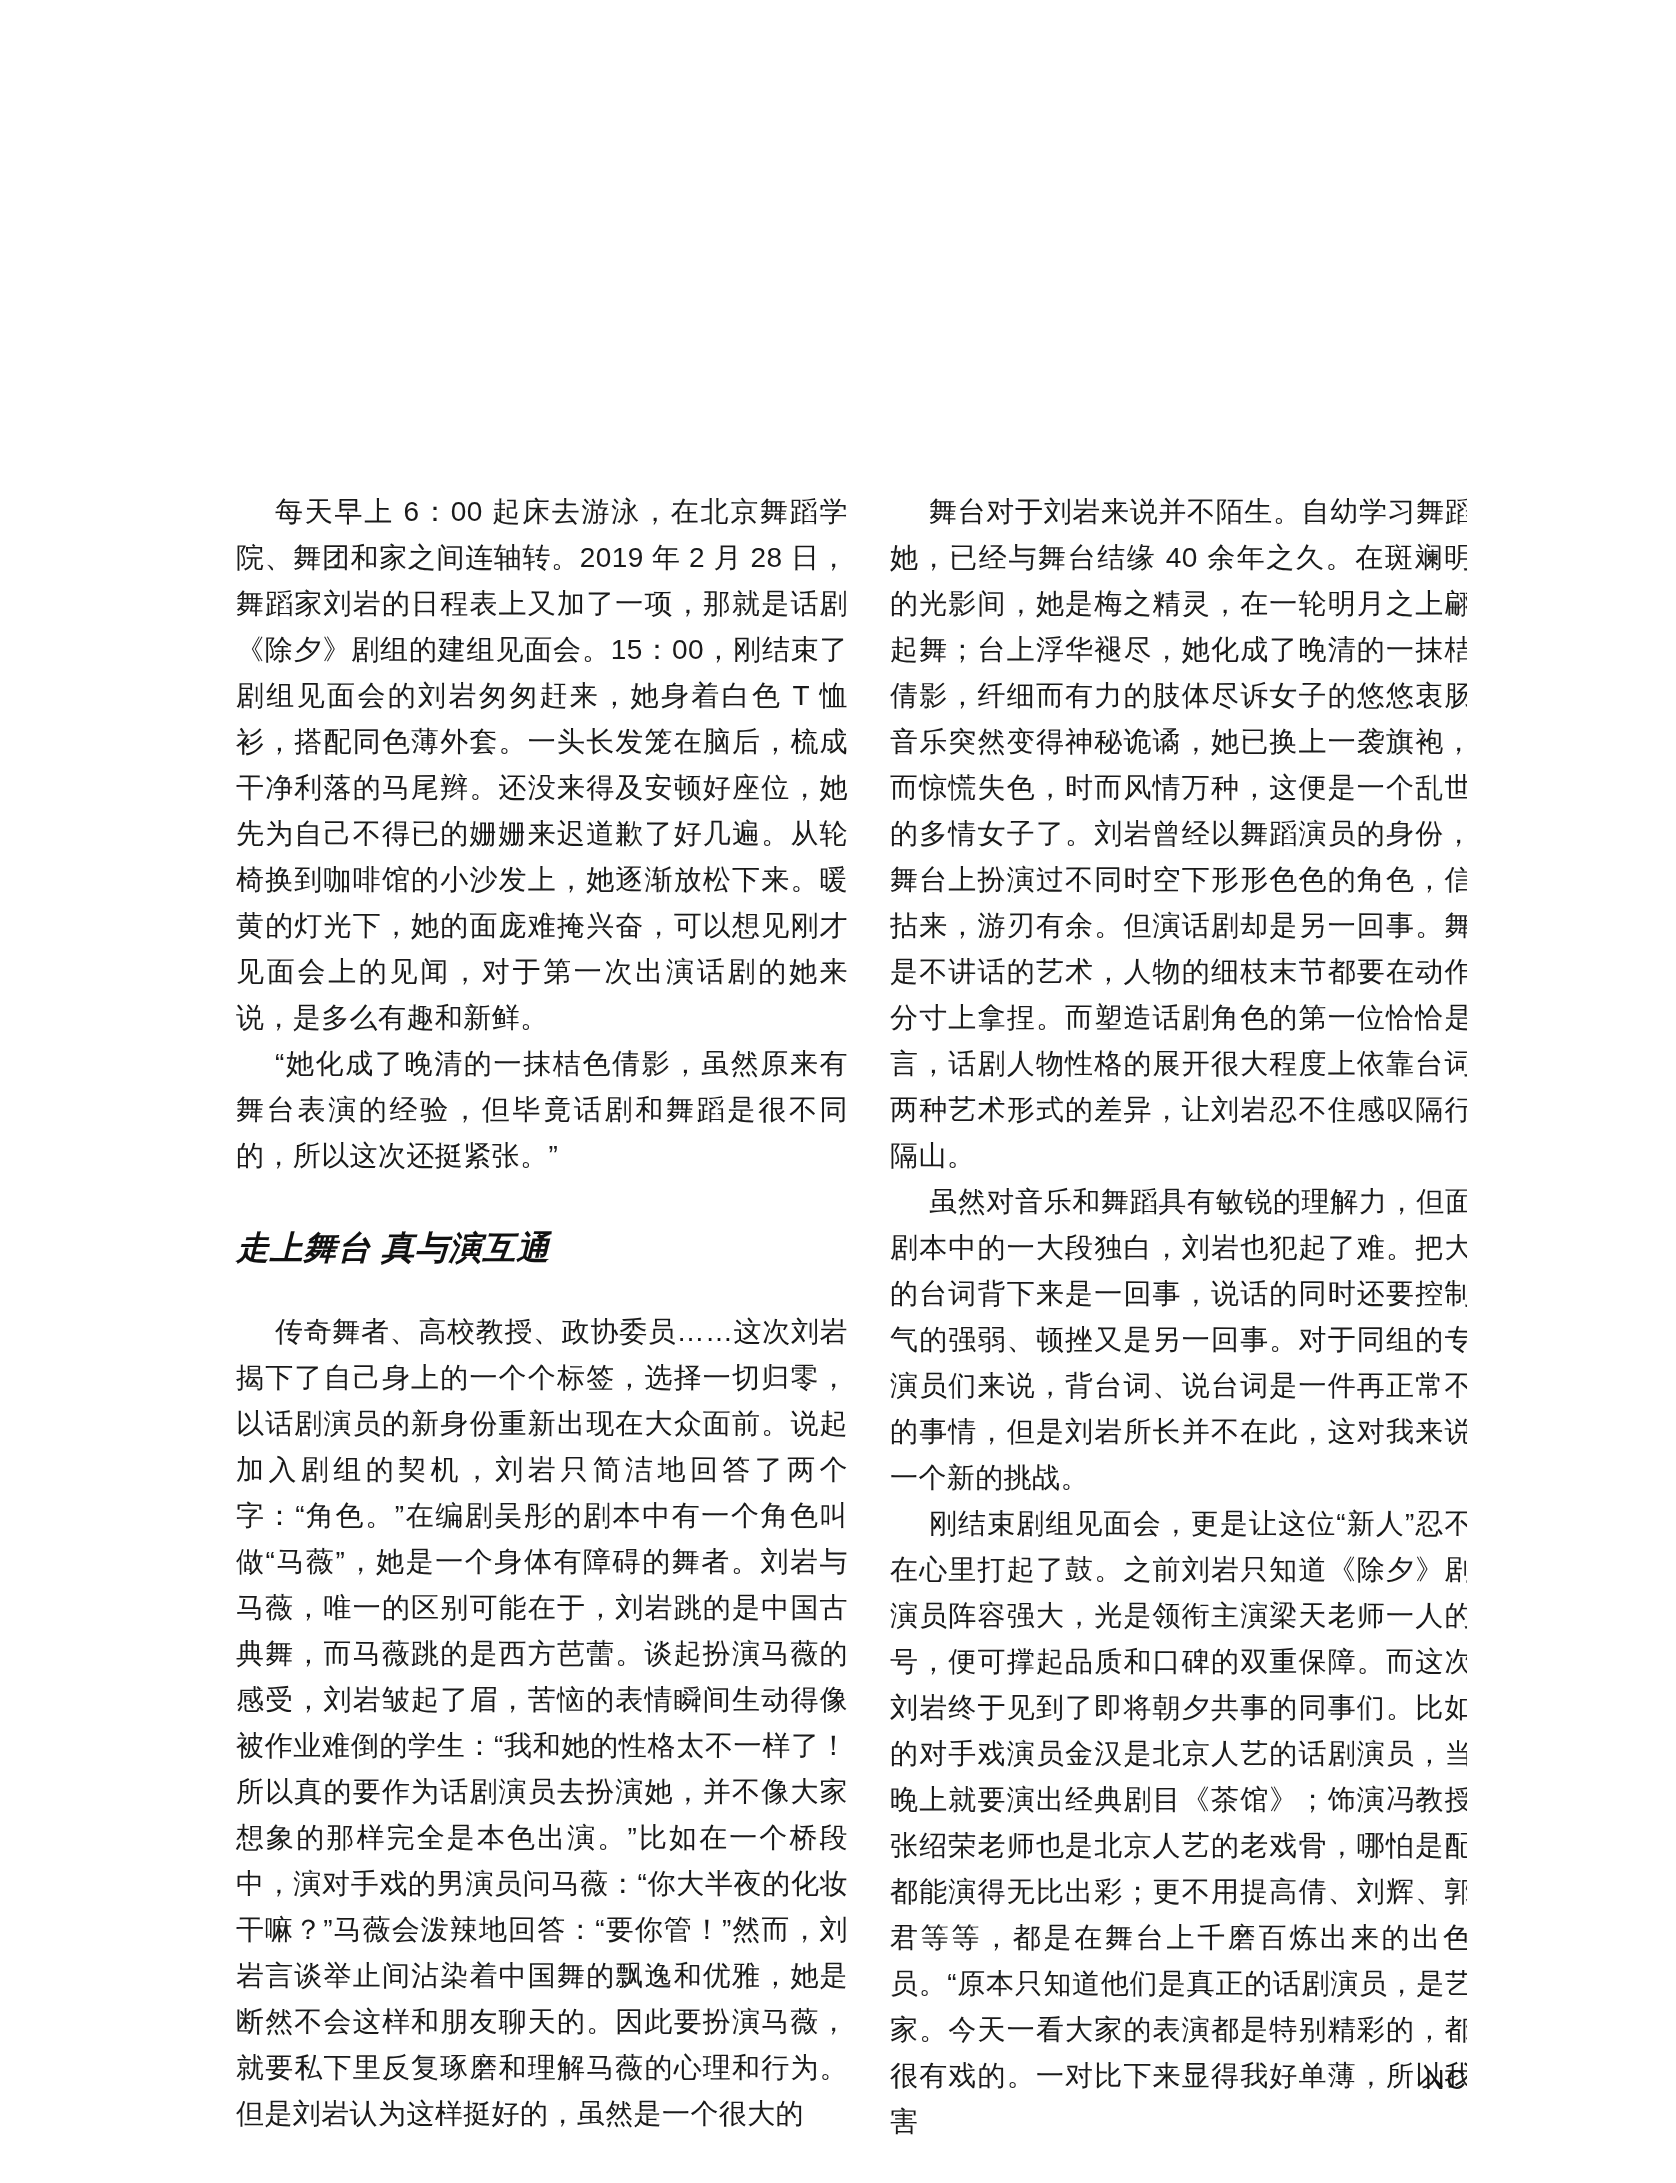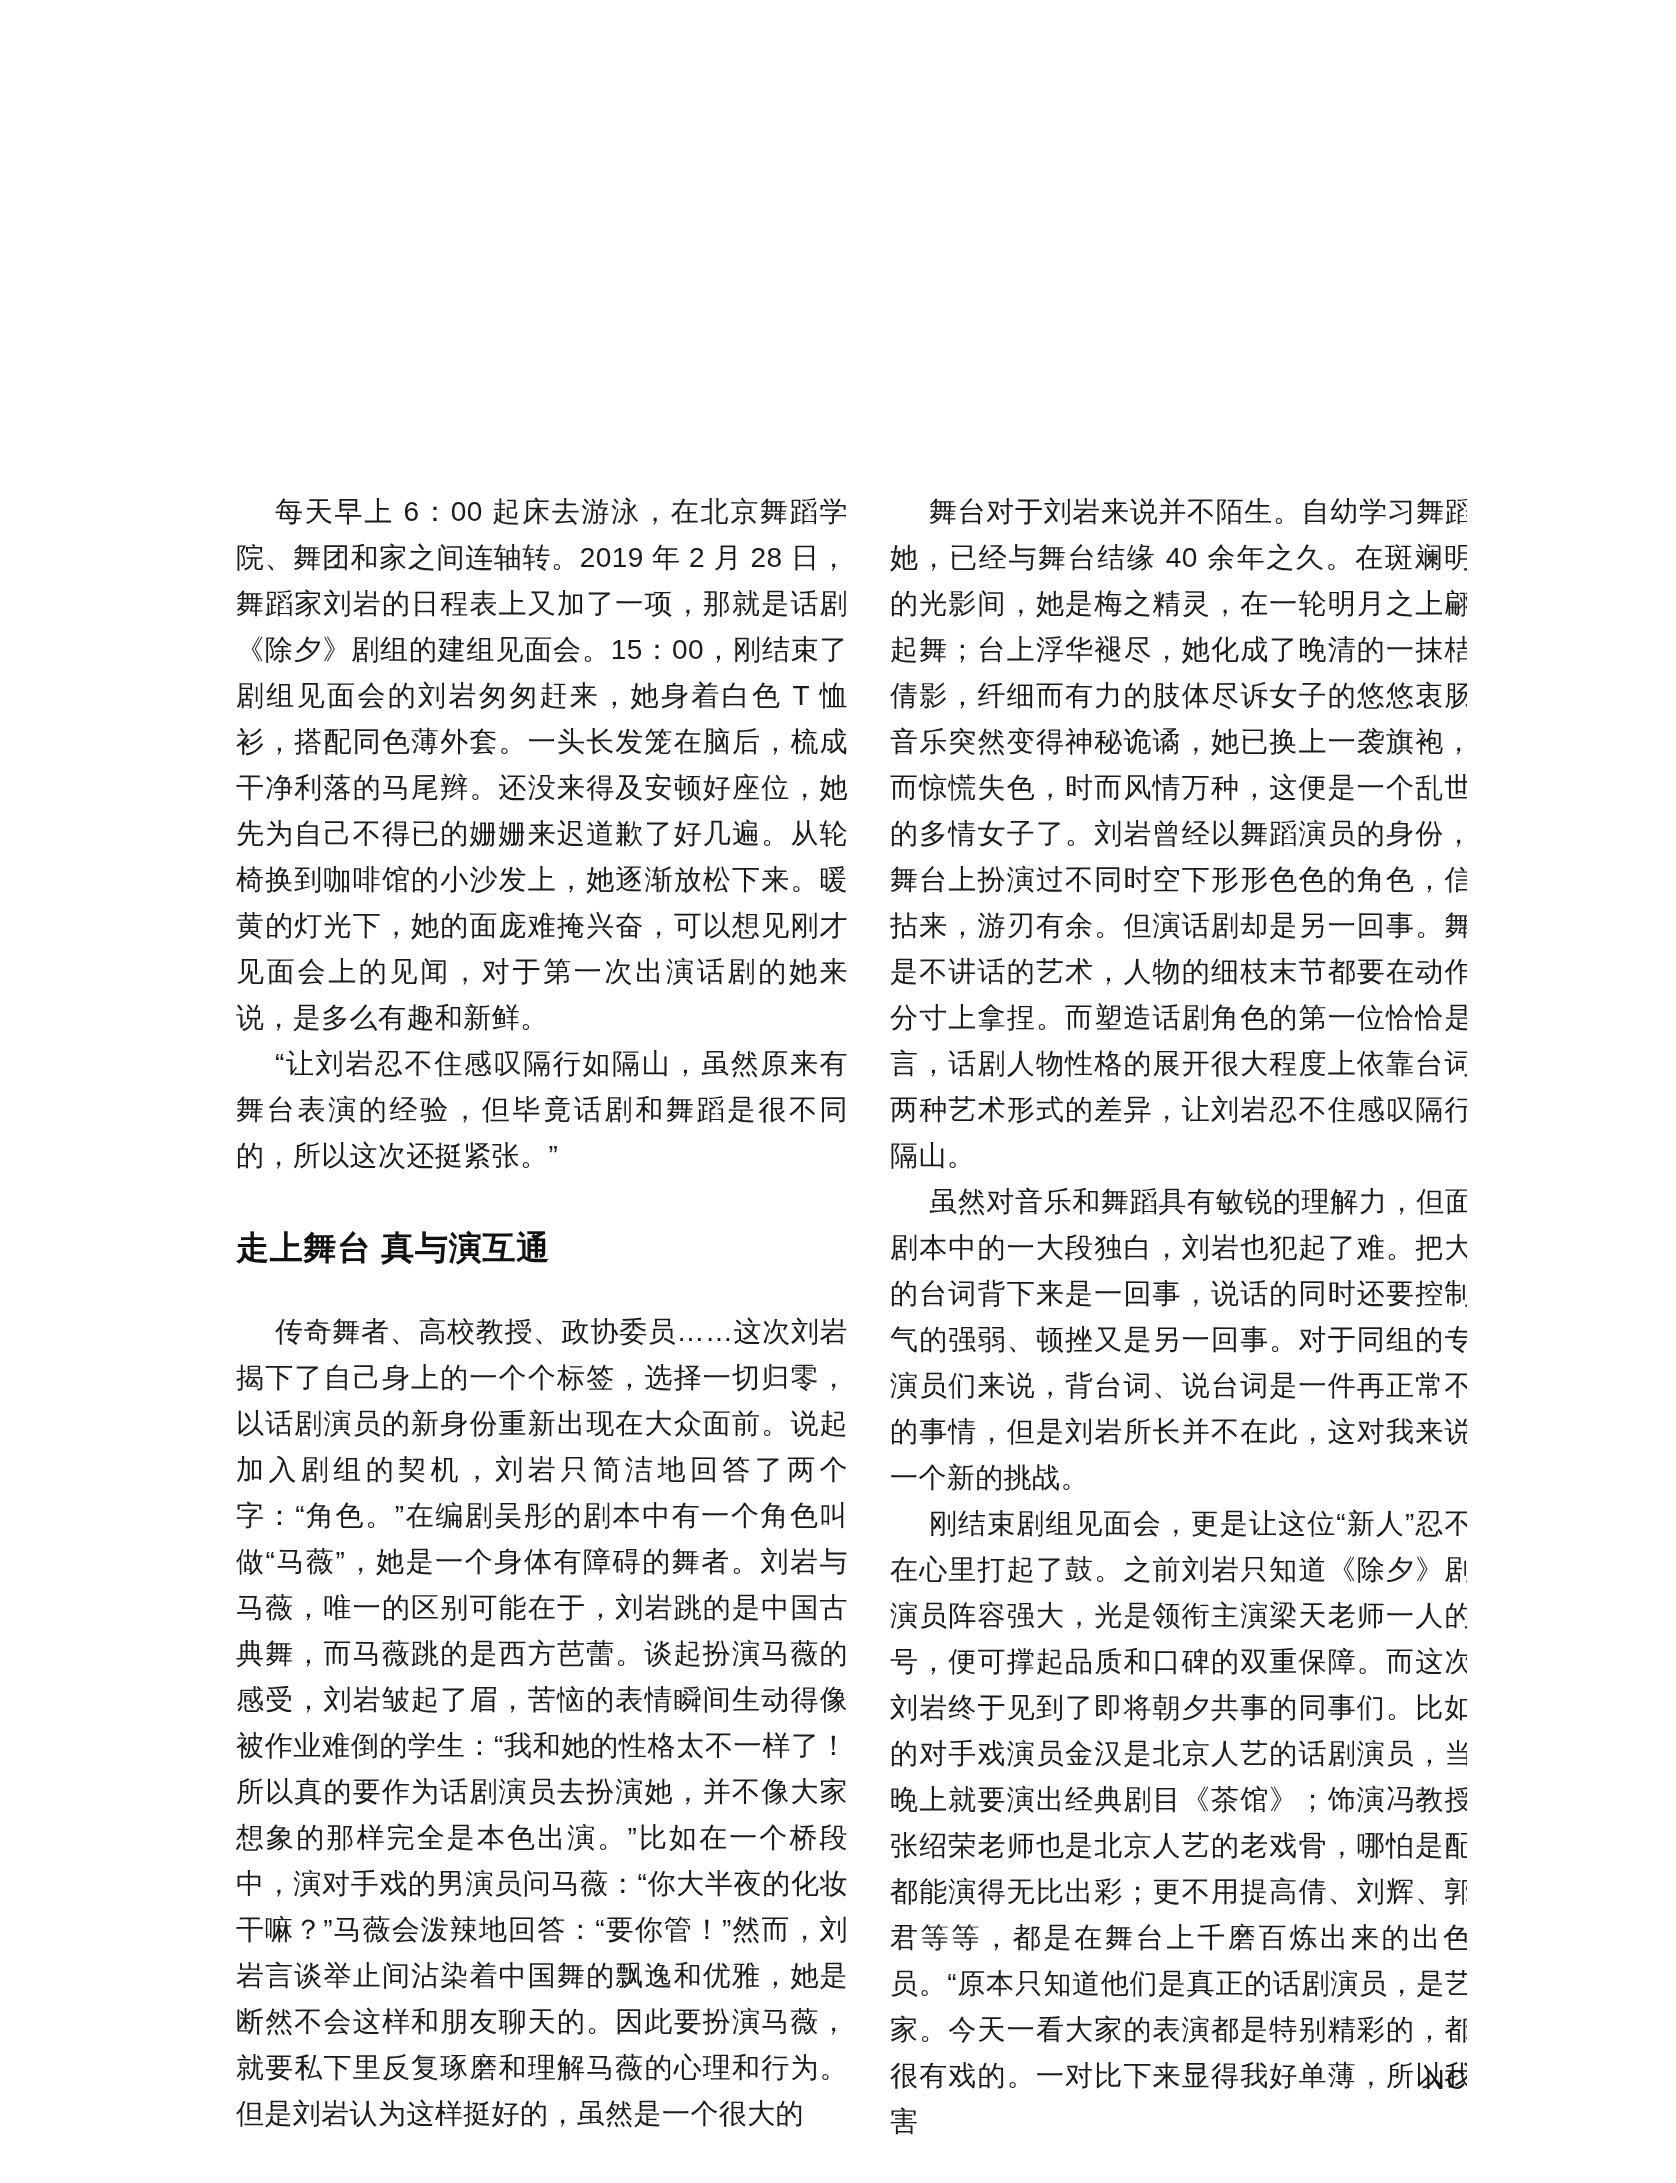--- a/index.html
+++ b/index.html
@@ -33,41 +33,42 @@
     letter-spacing: 0.4px;
   }
   .para.indent { text-indent: 39px; }
   .section-heading {
     margin: 44px 0 37px 0;
     font-size: 33px;
     line-height: 49px;
     font-weight: bold;
     color: #111111;
     letter-spacing: 0.8px;
+    font-style: italic;
   }
   .footer {
     position: absolute;
     left: 1425px;
     top: 2063px;
     font-size: 27px;
     line-height: 34px;
     color: #141414;
     letter-spacing: 1.7px;
     white-space: nowrap;
   }
   .footer .page-number { margin-left: 22px; }
 </style>
 </head>
 <body>
 
 <div class="page">
 
   <div class="col col-left">
     <p class="para indent">每天早上 6：00 起床去游泳，在北京舞蹈学院、舞团和家之间连轴转。2019 年 2 月 28 日，舞蹈家刘岩的日程表上又加了一项，那就是话剧《除夕》剧组的建组见面会。15：00，刚结束了剧组见面会的刘岩匆匆赶来，她身着白色 T 恤衫，搭配同色薄外套。一头长发笼在脑后，梳成干净利落的马尾辫。还没来得及安顿好座位，她先为自己不得已的姗姗来迟道歉了好几遍。从轮椅换到咖啡馆的小沙发上，她逐渐放松下来。暖黄的灯光下，她的面庞难掩兴奋，可以想见刚才见面会上的见闻，对于第一次出演话剧的她来说，是多么有趣和新鲜。</p>
-    <p class="para indent">“让刘岩忍不住感叹隔行如隔山，虽然原来有舞台表演的经验，但毕竟话剧和舞蹈是很不同的，所以这次还挺紧张。”</p>
+    <p class="para indent">“她化成了晚清的一抹桔色倩影，虽然原来有舞台表演的经验，但毕竟话剧和舞蹈是很不同的，所以这次还挺紧张。”</p>
     <h2 class="section-heading">走上舞台 真与演互通</h2>
     <p class="para indent">传奇舞者、高校教授、政协委员……这次刘岩揭下了自己身上的一个个标签，选择一切归零，以话剧演员的新身份重新出现在大众面前。说起加入剧组的契机，刘岩只简洁地回答了两个字：“角色。”在编剧吴彤的剧本中有一个角色叫做“马薇”，她是一个身体有障碍的舞者。刘岩与马薇，唯一的区别可能在于，刘岩跳的是中国古典舞，而马薇跳的是西方芭蕾。谈起扮演马薇的感受，刘岩皱起了眉，苦恼的表情瞬间生动得像被作业难倒的学生：“我和她的性格太不一样了！所以真的要作为话剧演员去扮演她，并不像大家想象的那样完全是本色出演。”比如在一个桥段中，演对手戏的男演员问马薇：“你大半夜的化妆干嘛？”马薇会泼辣地回答：“要你管！”然而，刘岩言谈举止间沾染着中国舞的飘逸和优雅，她是断然不会这样和朋友聊天的。因此要扮演马薇，就要私下里反复琢磨和理解马薇的心理和行为。但是刘岩认为这样挺好的，虽然是一个很大的</p>
   </div>
 
   <div class="col col-right">
     <p class="para indent">舞台对于刘岩来说并不陌生。自幼学习舞蹈的她，已经与舞台结缘 40 余年之久。在斑斓明灭的光影间，她是梅之精灵，在一轮明月之上翩然起舞；台上浮华褪尽，她化成了晚清的一抹桔色倩影，纤细而有力的肢体尽诉女子的悠悠衷肠；音乐突然变得神秘诡谲，她已换上一袭旗袍，时而惊慌失色，时而风情万种，这便是一个乱世中的多情女子了。刘岩曾经以舞蹈演员的身份，在舞台上扮演过不同时空下形形色色的角色，信手拈来，游刃有余。但演话剧却是另一回事。舞蹈是不讲话的艺术，人物的细枝末节都要在动作的分寸上拿捏。而塑造话剧角色的第一位恰恰是语言，话剧人物性格的展开很大程度上依靠台词。两种艺术形式的差异，让刘岩忍不住感叹隔行如隔山。</p>
     <p class="para indent">虽然对音乐和舞蹈具有敏锐的理解力，但面对剧本中的一大段独白，刘岩也犯起了难。把大量的台词背下来是一回事，说话的同时还要控制语气的强弱、顿挫又是另一回事。对于同组的专业演员们来说，背台词、说台词是一件再正常不过的事情，但是刘岩所长并不在此，这对我来说是一个新的挑战。</p>
     <p class="para indent">刚结束剧组见面会，更是让这位“新人”忍不住在心里打起了鼓。之前刘岩只知道《除夕》剧组演员阵容强大，光是领衔主演梁天老师一人的名号，便可撑起品质和口碑的双重保障。而这次，刘岩终于见到了即将朝夕共事的同事们。比如她的对手戏演员金汉是北京人艺的话剧演员，当天晚上就要演出经典剧目《茶馆》；饰演冯教授的张绍荣老师也是北京人艺的老戏骨，哪怕是配角都能演得无比出彩；更不用提高倩、刘辉、郭奕君等等，都是在舞台上千磨百炼出来的出色演员。“原本只知道他们是真正的话剧演员，是艺术家。今天一看大家的表演都是特别精彩的，都是很有戏的。一对比下来显得我好单薄，所以我很害</p>
   </div>
 

